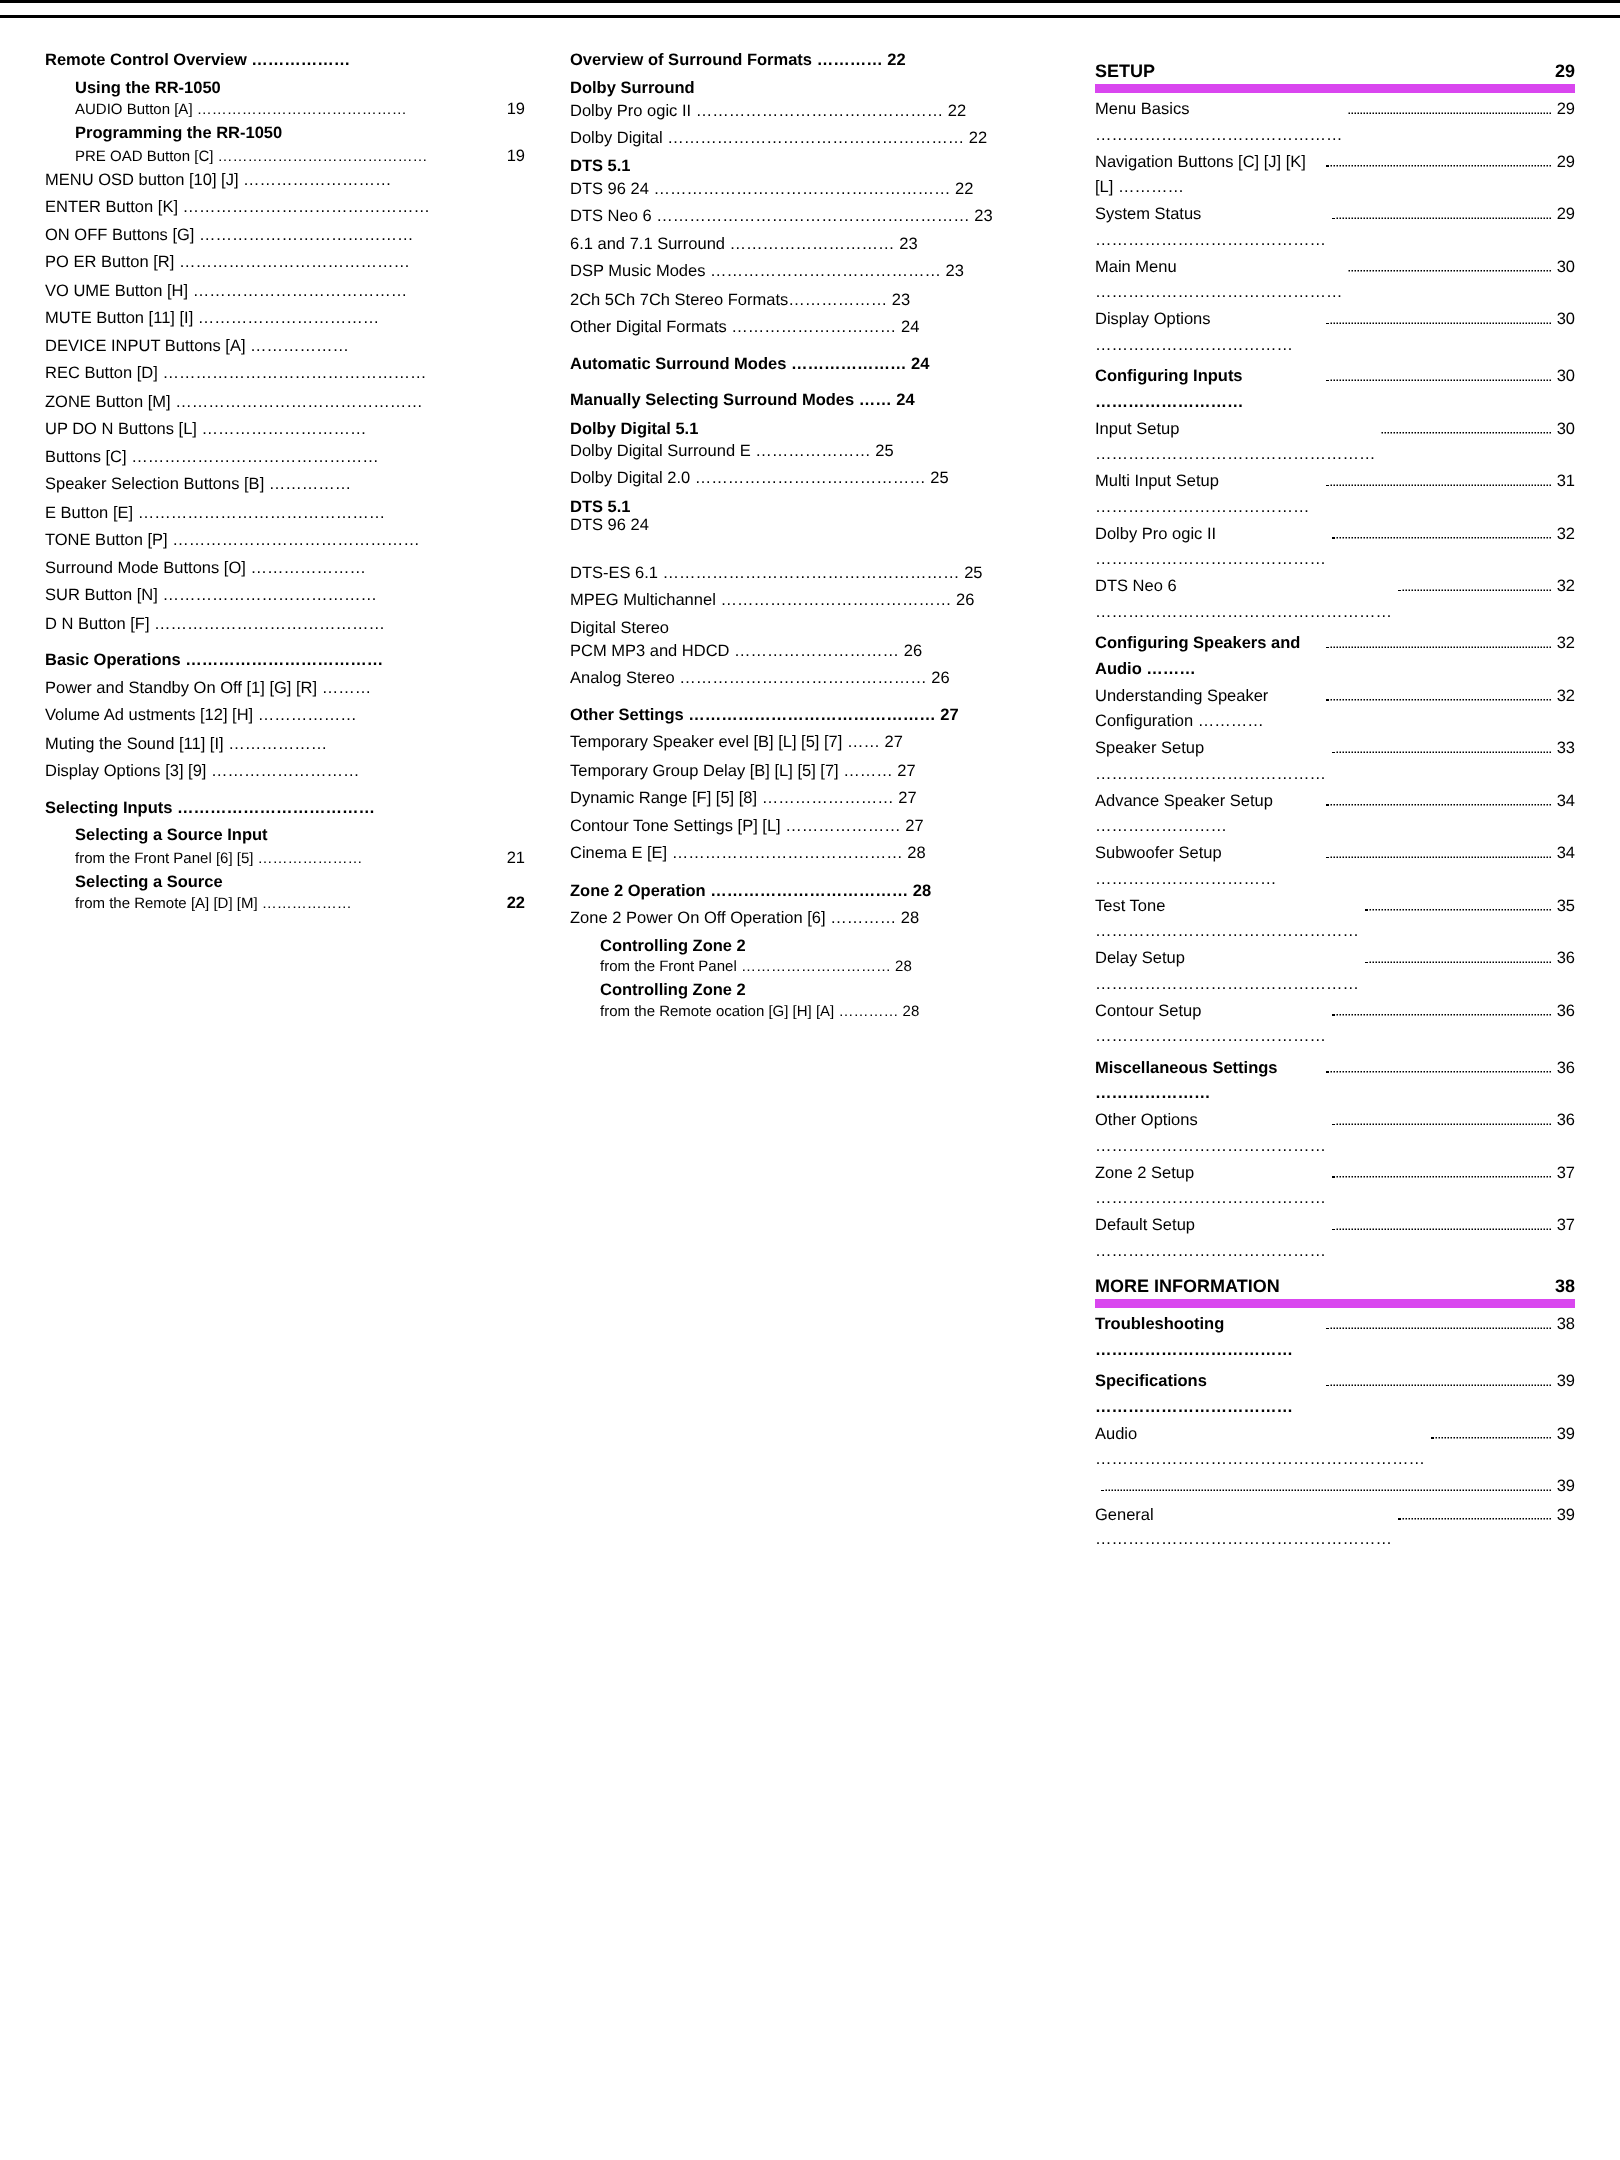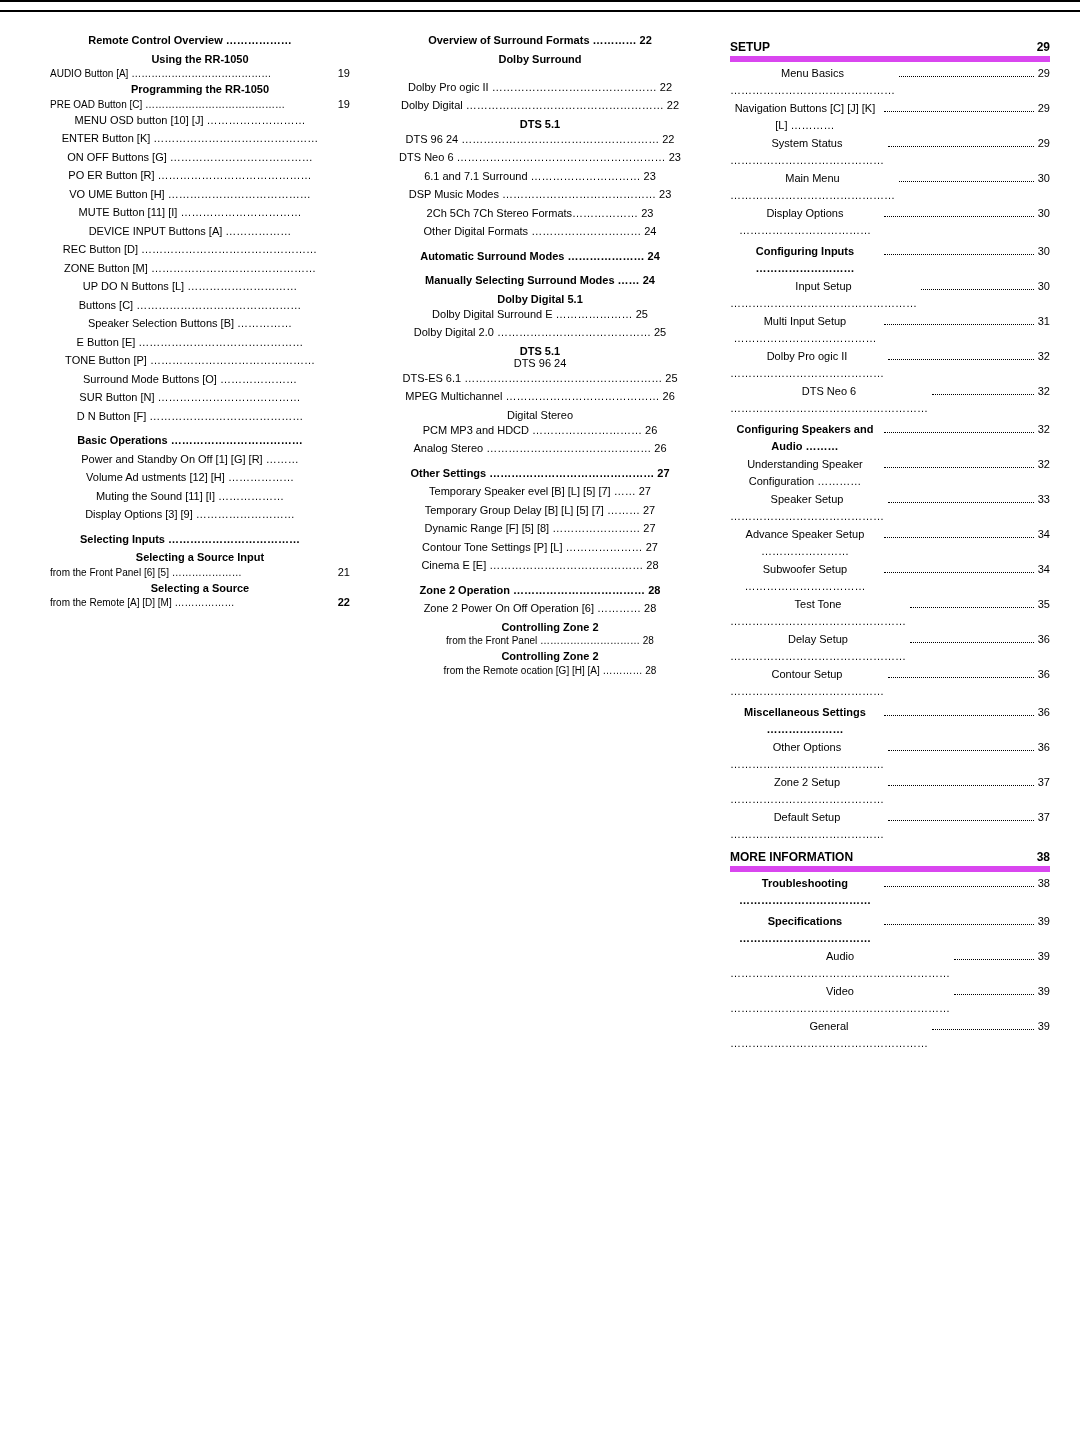--- a/index.html
+++ b/index.html
@@ -30,21 +30,20 @@
     .header-lang {
       font-weight: bold;
       font-size: 13px;
     }
 
     
     .content {
       display: flex;
       padding: 20px 30px 20px 30px;
       gap: 12px;
-      text-align: center;
     }
 
     
     .col {
       flex: 1;
       padding-right: 18px;
     }
     .col:last-child {
       padding-right: 0;
     }
@@ -221,21 +220,21 @@
           <span class="group-sub">from the Remote [A] [D] [M] ………………</span>
           <span style="font-weight: bold;">22</span>
         </div>
       </div>
     </div>
 
   <div class="col" id="col2-container">
   <div class="toc-entry toc-bold">
         <span class="toc-title">Overview of Surround Formats ………… 22</span>
       </div>
-      <div style="font-weight: bold; font-size: 11px; margin-top: 4px; margin-bottom: 14px;">Dolby Surround</div>
+      <div style="font-weight: bold; font-size: 11px; margin-top: 4px; margin-bottom: 1px;">Dolby Surround</div>
       <div class="toc-entry">
         <span class="toc-title">Dolby Pro ogic II ……………………………………… 22</span>
       </div>
       <div class="toc-entry">
         <span class="toc-title">Dolby Digital ……………………………………………… 22</span>
       </div>
       <div style="font-weight: bold; font-size: 11px; margin-top: 4px; margin-bottom: 1px;">DTS 5.1</div>
       <div class="toc-entry">
         <span class="toc-title">DTS 96  24 ……………………………………………… 22</span>
       </div>
@@ -263,21 +262,21 @@
         <span class="toc-title">Manually Selecting Surround Modes …… 24</span>
       </div>
       <div style="font-weight: bold; font-size: 11px; margin-top: 4px; margin-bottom: 1px;">Dolby Digital 5.1</div>
       <div class="toc-entry">
         <span class="toc-title">Dolby Digital Surround E  ………………… 25</span>
       </div>
       <div class="toc-entry">
         <span class="toc-title">Dolby Digital 2.0 …………………………………… 25</span>
       </div>
       <div style="font-weight: bold; font-size: 11px; margin-top: 4px; margin-bottom: 0px;">DTS 5.1</div>
-      <div style="font-size: 11px; margin-bottom: 1px;">DTS 96  24</div>
+      <div style="font-size: 11px; margin-bottom: 18px;">DTS 96  24</div>
       <div class="toc-entry">
         <span class="toc-title">DTS-ES 6.1 ……………………………………………… 25</span>
       </div>
       <div class="toc-entry">
         <span class="toc-title">MPEG Multichannel …………………………………… 26</span>
       </div>
       <div style="font-weight: normal; font-size: 11px; margin-top: 4px; margin-bottom: 1px;">Digital Stereo</div>
       <div class="toc-entry">
         <span class="toc-title">PCM MP3 and HDCD  ………………………… 26</span>
       </div>
@@ -452,21 +451,20 @@
         <span class="toc-title">Specifications ………………………………</span>
         <span class="toc-dots"></span>
         <span class="toc-page">39</span>
       </div>
       <div class="toc-entry">
         <span class="toc-title">Audio ……………………………………………………</span>
         <span class="toc-dots"></span>
         <span class="toc-page">39</span>
       </div>
       <div class="toc-entry">
-        <span class="toc-title">Video ……………………………………………………</span>
         <span class="toc-dots"></span>
         <span class="toc-page">39</span>
       </div>
       <div class="toc-entry">
         <span class="toc-title">General ………………………………………………</span>
         <span class="toc-dots"></span>
         <span class="toc-page">39</span>
       </div>
     </div>
 

